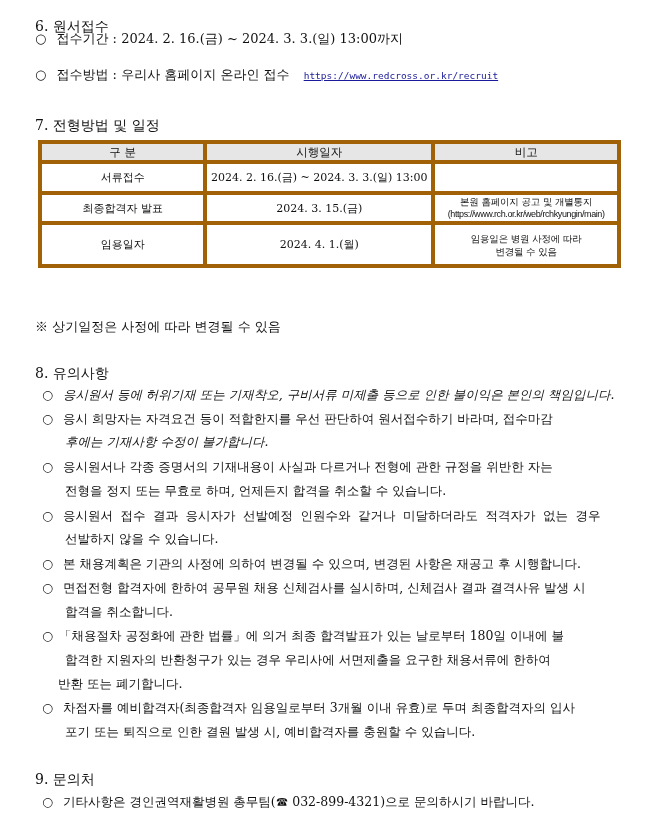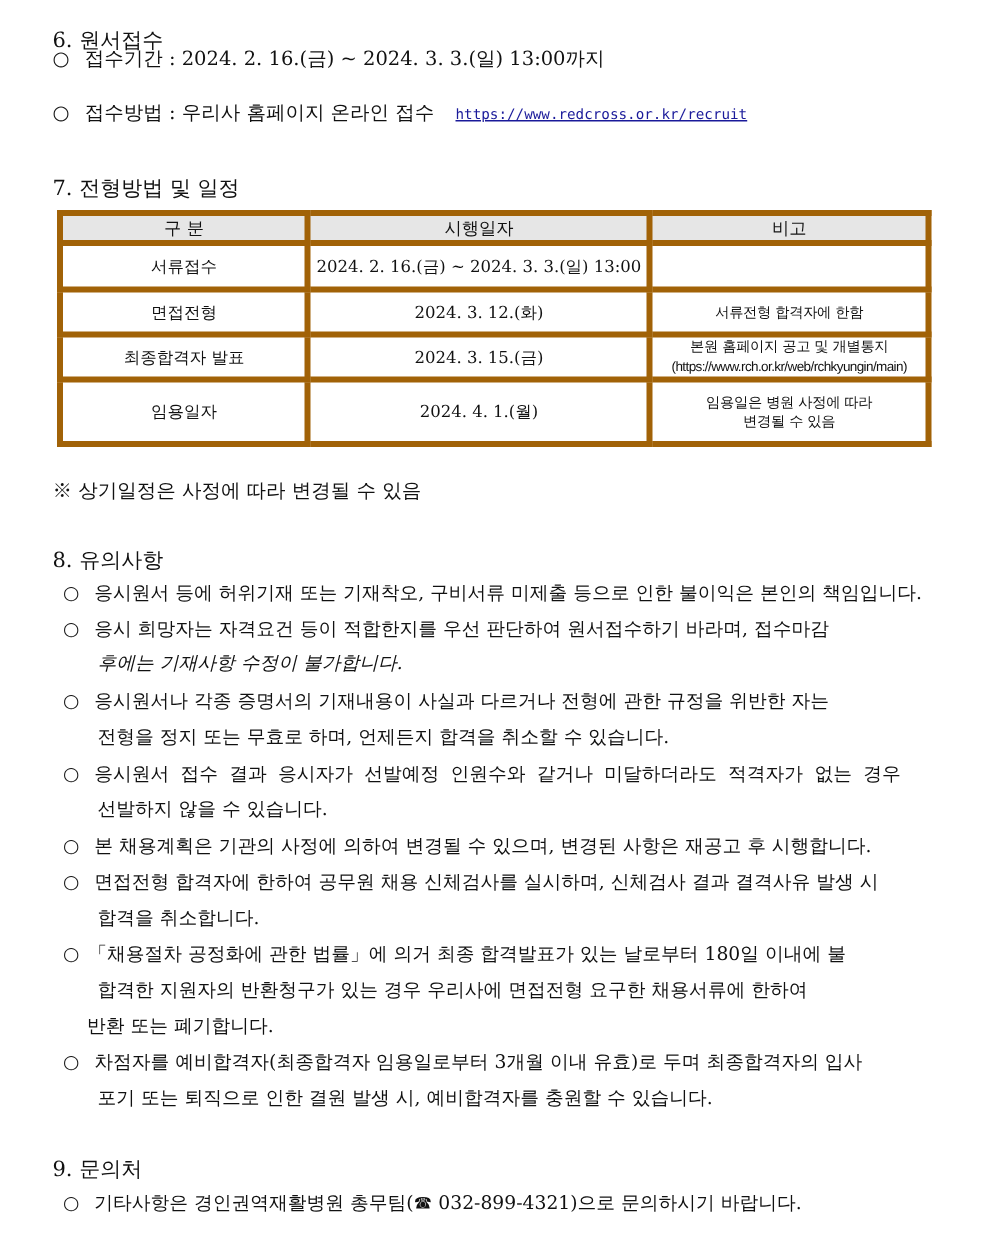--- a/index.html
+++ b/index.html
@@ -41,27 +41,20 @@
     <th>구 분</th>
     <th>시행일자</th>
     <th>비고</th>
   </tr>
   <tr style="height:31px;">
     <td>서류접수</td>
     <td>2024. 2. 16.(금) ~ 2024. 3. 3.(일) 13:00</td>
     <td class="note"></td>
   </tr>
   <tr style="height:30px;">
-    <td>면접전형</td>
-    <td>2024. 3. 12.(화)</td>
-    <td class="note">
-      <div>서류전형 합격자에 한함</div>
-    </td>
-  </tr>
-  <tr style="height:30px;">
     <td>최종합격자 발표</td>
     <td>2024. 3. 15.(금)</td>
     <td class="note">
       <div>본원 홈페이지 공고 및 개별통지</div>
       <div style="font-family:'Liberation Sans',sans-serif;font-size:9px;letter-spacing:-0.4px;">(https://www.rch.or.kr/web/rchkyungin/main)</div>
     </td>
   </tr>
   <tr style="height:43px;">
     <td>임용일자</td>
     <td>2024. 4. 1.(월)</td>
@@ -71,21 +64,21 @@
     </td>
   </tr>
 </tbody>
   </table>
 <div class="abs" style="left:35px;top:318px;">※ 상기일정은 사정에 따라 변경될 수 있음</div>
 
 <div class="abs h" style="left:35px;top:365px;">8. 유의사항</div>
 
 <div class="abs bul" style="left:42px;top:387px;">
   <span>○</span>
-  <span style="margin-left:6px;">응시원서 등에 허위기재 또는 기재착오, 구비서류 미제출 등으로 인한 불이익은 본인의 책임입니다.</span>
+  <span style="margin-left:6px;font-style:italic;">응시원서 등에 허위기재 또는 기재착오, 구비서류 미제출 등으로 인한 불이익은 본인의 책임입니다.</span>
 </div>
 
 <div class="abs bul" style="left:42px;top:411px;">
   <span>○</span>
   <span style="margin-left:6px;">응시 희망자는 자격요건 등이 적합한지를 우선 판단하여 원서접수하기 바라며, 접수마감</span>
 </div>
 <div class="abs ind" style="left:65px;top:434px;font-style:italic;">후에는 기재사항 수정이 불가합니다.</div>
 
 <div class="abs bul" style="left:42px;top:459px;">
   <span>○</span>
@@ -107,21 +100,21 @@
 <div class="abs bul" style="left:42px;top:580px;">
   <span>○</span>
   <span style="margin-left:6px;">면접전형 합격자에 한하여 공무원 채용 신체검사를 실시하며, 신체검사 결과 결격사유 발생 시</span>
 </div>
 <div class="abs ind" style="left:65px;top:604px;">합격을 취소합니다.</div>
 
 <div class="abs bul" style="left:42px;top:628px;">
   <span>○</span>
   <span style="margin-left:2px;">「채용절차 공정화에 관한 법률」에 의거 최종 합격발표가 있는 날로부터 180일 이내에 불</span>
 </div>
-<div class="abs ind" style="left:65px;top:652px;">합격한 지원자의 반환청구가 있는 경우 우리사에 면접전형 요구한 채용서류에 한하여</div>
+<div class="abs ind" style="left:65px;top:652px;">합격한 지원자의 반환청구가 있는 경우 우리사에 서면제출을 요구한 채용서류에 한하여</div>
 <div class="abs ind" style="left:58px;top:676px;">반환 또는 폐기합니다.</div>
 
 <div class="abs bul" style="left:42px;top:700px;">
   <span>○</span>
   <span style="margin-left:6px;">차점자를 예비합격자(최종합격자 임용일로부터 3개월 이내 유효)로 두며 최종합격자의 입사</span>
 </div>
 <div class="abs ind" style="left:65px;top:724px;">포기 또는 퇴직으로 인한 결원 발생 시, 예비합격자를 충원할 수 있습니다.</div>
 
 <div class="abs h" style="left:35px;top:771px;">9. 문의처</div>
 <div class="abs bul" style="left:42px;top:794px;">

